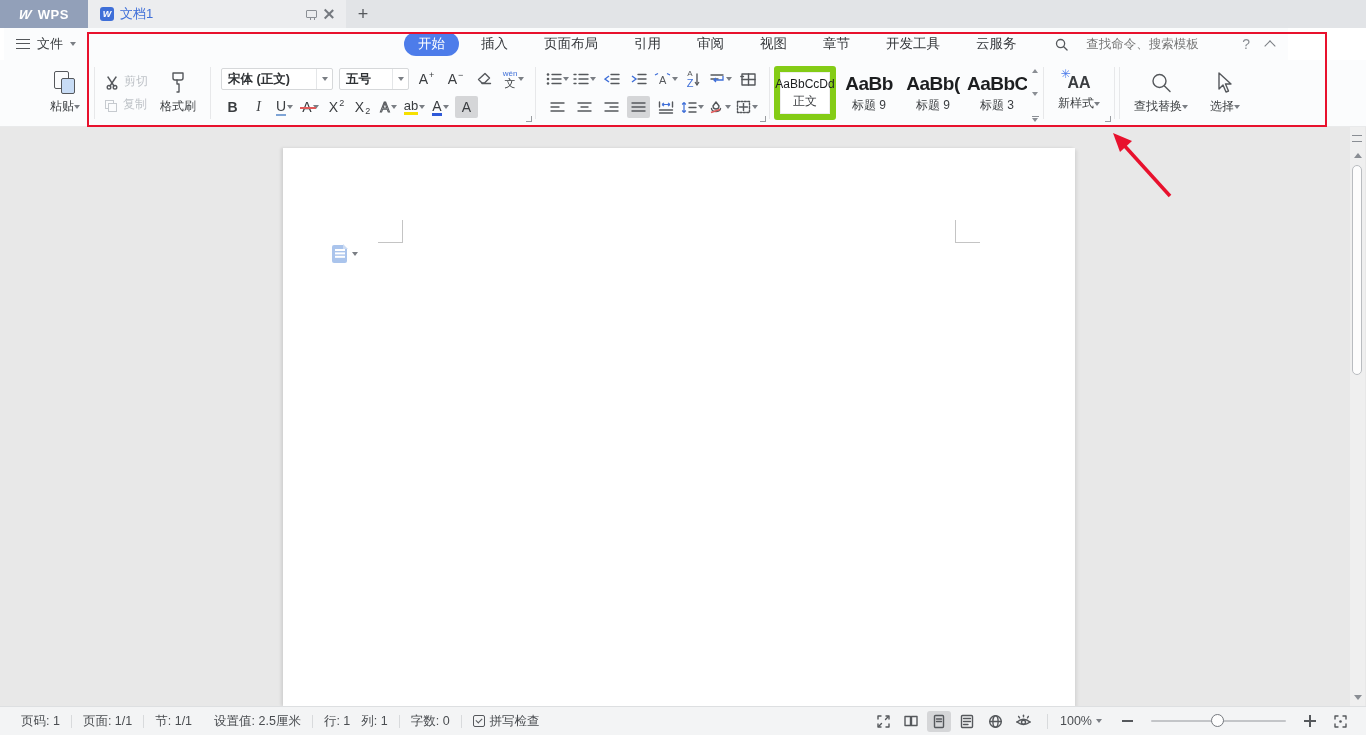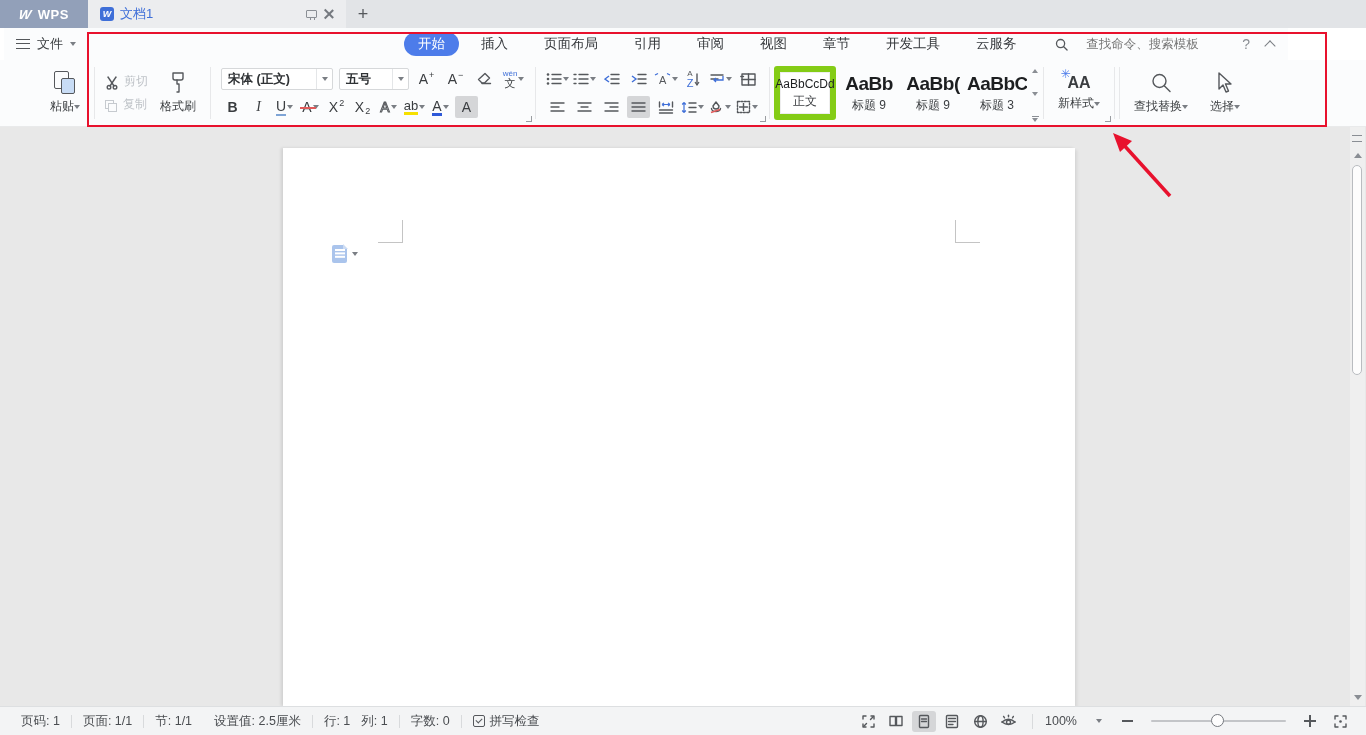--- a/index.html
+++ b/index.html
@@ -160,21 +160,21 @@
   .sb-item { padding:0 11px; white-space:nowrap; }
   .sb-sep { width:1px; height:13px; background:#d8dadc; }
   .spell { display:flex; align-items:center; gap:5px; padding:0 11px; }
   .spell-ic { width:12px; height:12px; border:1.3px solid #55585c; border-radius:2px; position:relative; }
   .spell-ic:after { content:""; position:absolute; left:2.5px; top:2px; width:5px; height:3px;
     border-left:1.4px solid #55585c; border-bottom:1.4px solid #55585c; transform:rotate(-45deg); }
   .sb-right { margin-left:auto; display:flex; align-items:center; gap:4px; padding-right:14px; }
   .vbtn { width:24px; height:21px; display:flex; align-items:center; justify-content:center; border-radius:3px; }
   .vbtn.sel { background:#d5d6d8; }
   .zoomsep { width:1px; height:15px; background:#d8dadc; margin:0 8px; }
-  .zoom-pct { display:flex; align-items:center; gap:19px; padding-right:8px; }
+  .zoom-pct { display:flex; align-items:center; gap:4px; padding-right:8px; }
   .zminus { width:11px; height:1.8px; background:#55585c; margin:0 8px; }
   .ztrack { position:relative; width:135px; height:2px; background:#c3c5c8; border-radius:1px; margin:0 6px; }
   .zthumb { position:absolute; left:60px; top:-6px; width:13px; height:13px; border-radius:50%;
     background:#fdfdfd; border:1.4px solid #75797f; }
   .zplus { position:relative; width:12px; height:12px; margin:0 8px; }
   .zplus:before { content:""; position:absolute; left:0; top:5px; width:12px; height:1.8px; background:#55585c; }
   .zplus:after { content:""; position:absolute; left:5px; top:0; width:1.8px; height:12px; background:#55585c; }
 </style>
 </head>
 <body>

